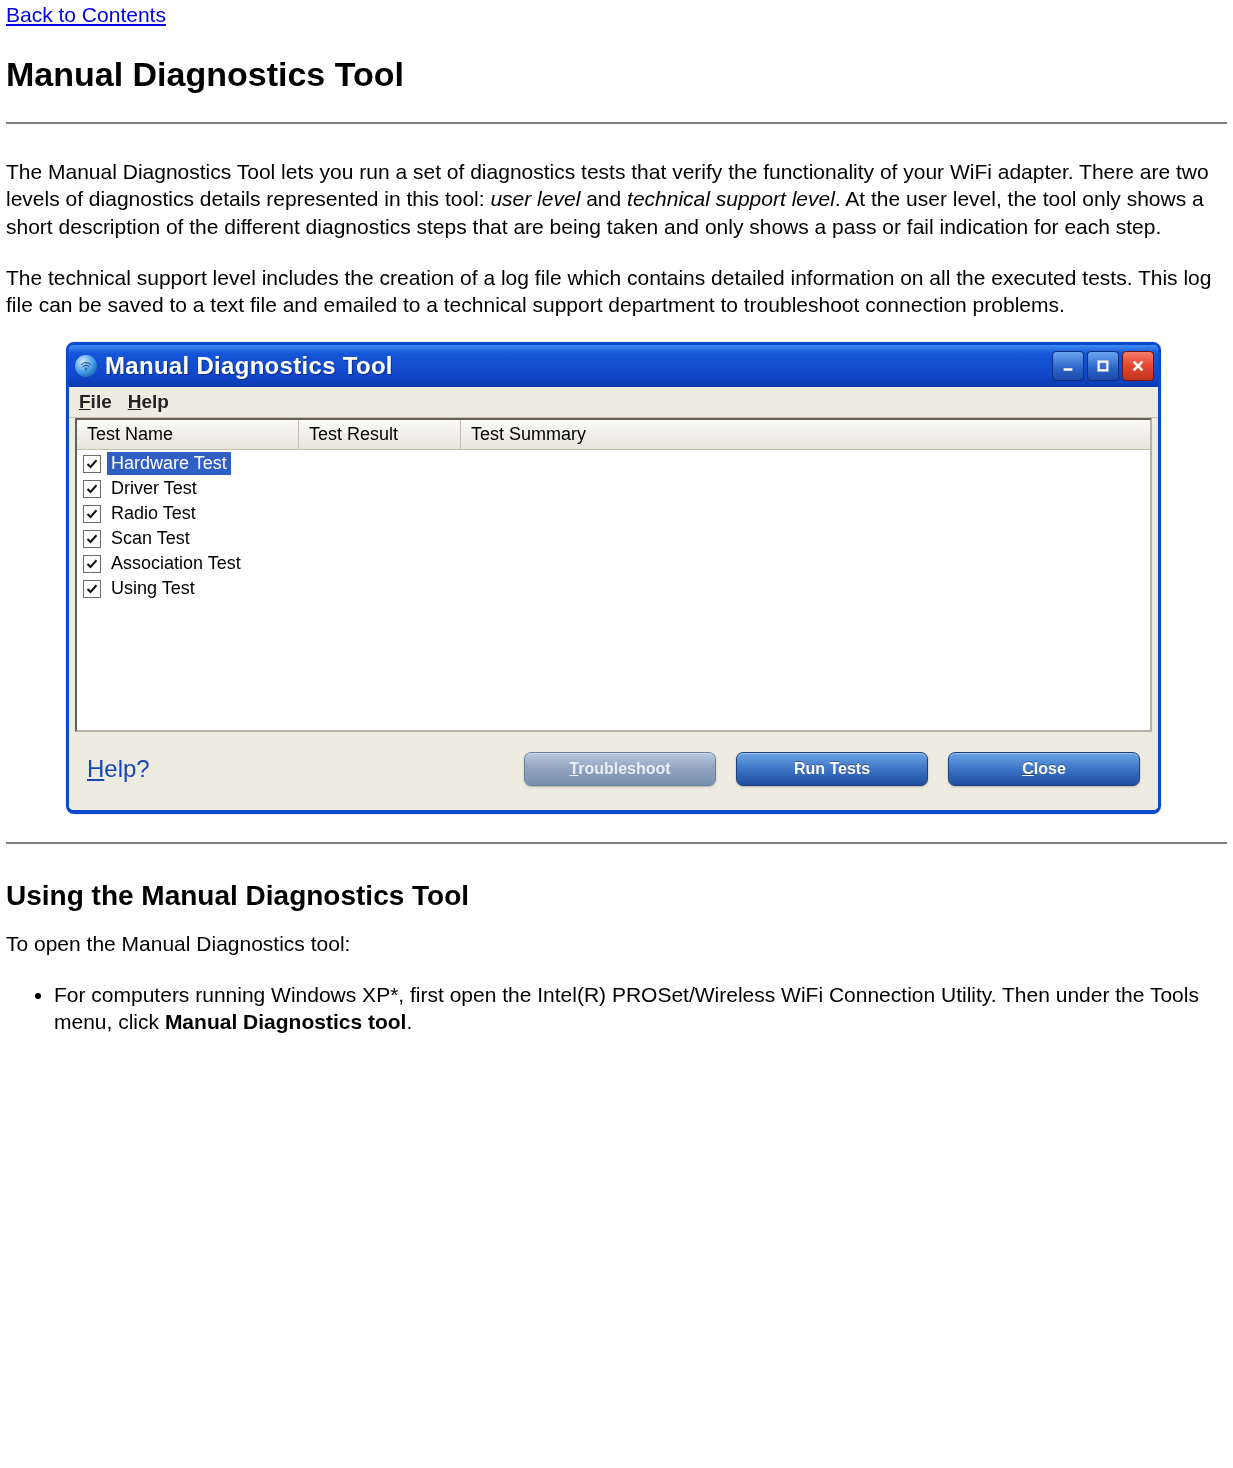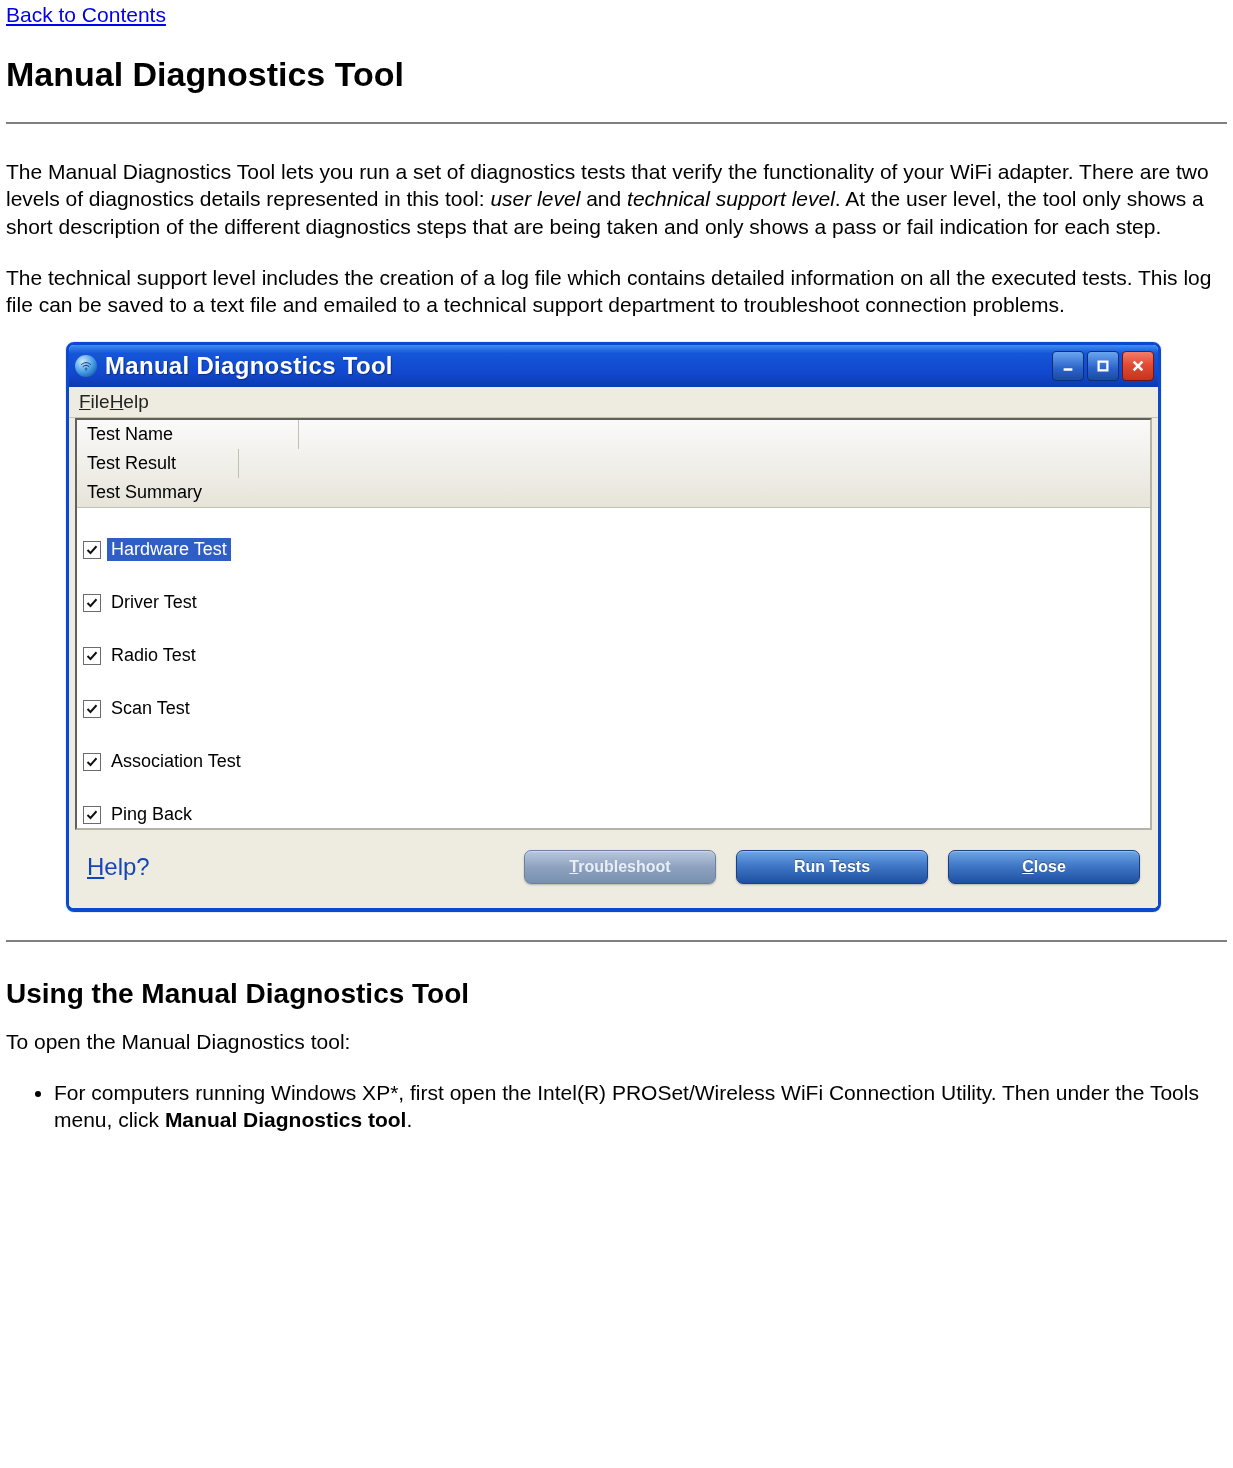--- a/index.html
+++ b/index.html
@@ -66,55 +66,54 @@
     color: #fff;
   }
   .xp-sysbtn.close { background: linear-gradient(to bottom, #f37d6b 0%, #e44b33 45%, #c3341e 100%); border-color:#7a1208; }
   .xp-sysbtn svg { width: 14px; height: 14px; stroke:#fff; stroke-width:2.6; fill:none; }
   .xp-sysbtn.close svg{stroke-width:3;}
 
   .xp-menubar {
     background: #eeece1;
     border-bottom: 1px solid #c9c4b2;
     padding: 4px 10px;
-    display: flex; gap: 0;
-    font-size: 19px; color: #222;
+    display: flex; gap: 16px;
+    font-size: 19px; color: #222; font-weight: bold;
   }
   .xp-menu-item .ul { text-decoration: underline; }
 
   .xp-client {
     background: #eeece1;
     padding: 0 0 10px 0;
   }
   .xp-list {
     background: #fff;
     border: 2px inset #b5b3a8;
     margin: 0 6px;
     min-height: 310px;
   }
   .xp-colhdr {
     display: flex;
     background: linear-gradient(to bottom, #fafafa, #e7e4d9);
     border-bottom: 1px solid #c4c0b1;
     font-size: 18px;
-    flex-direction: column;
   }
   .xp-colhdr .col {
     padding: 4px 10px;
     border-right: 1px solid #c4c0b1;
     box-sizing: border-box;
   }
   .col.name { width: 222px; }
   .col.result { width: 162px; }
   .col.summary { flex: 1; border-right: none; position:relative; }
   .col.summary::after{content:"";position:absolute;right:6px;top:4px;width:0;height:0;}
   .xp-rows { padding: 1px 0; }
   .xp-row {
     display: flex; align-items: center;
-    padding: 1px 6px; font-size: 18px; margin-top: 28px;
+    padding: 1px 6px; font-size: 18px;
   }
   .xp-check {
     width: 16px; height: 16px;
     border: 1px solid #6b6b6b;
     background: #fff;
     margin-right: 6px;
     display: inline-flex; align-items: center; justify-content: center;
   }
   .xp-check svg { width: 12px; height: 12px; stroke:#111; stroke-width:2.6; fill:none; }
   .xp-row-label { padding: 1px 4px; }
@@ -248,21 +247,21 @@
               </svg>
             </span>
             <span class="xp-row-label">Association Test</span>
           </div>
           <div class="xp-row">
             <span class="xp-check">
               <svg viewBox="0 0 16 16">
                 <polyline points="2,8 6,12 14,3"></polyline>
               </svg>
             </span>
-            <span class="xp-row-label">Ping Back</span>
+            <span class="xp-row-label">Using Test</span>
           </div>
         </div>
     </div>
 
     <div class="xp-buttonbar">
       <span class="xp-help"><span class="ul">H</span>elp?</span>
       <span class="xp-buttonbar-spacer"></span>
       <span class="xp-btn disabled"><span class="ul">T</span>roubleshoot</span>
       <span class="xp-btn">Run Tests</span>
       <span class="xp-btn"><span class="ul">C</span>lose</span>

